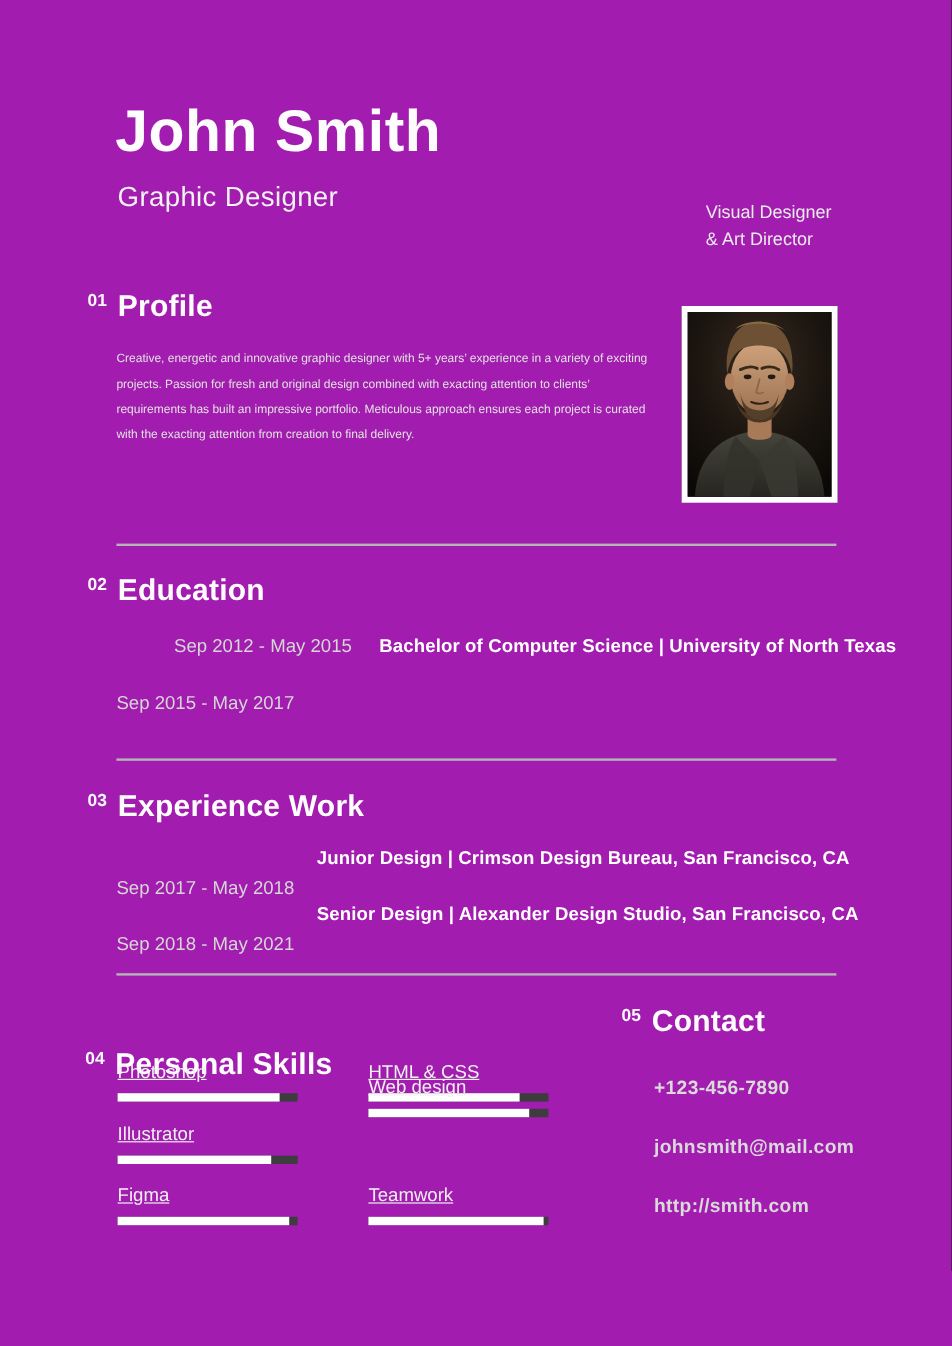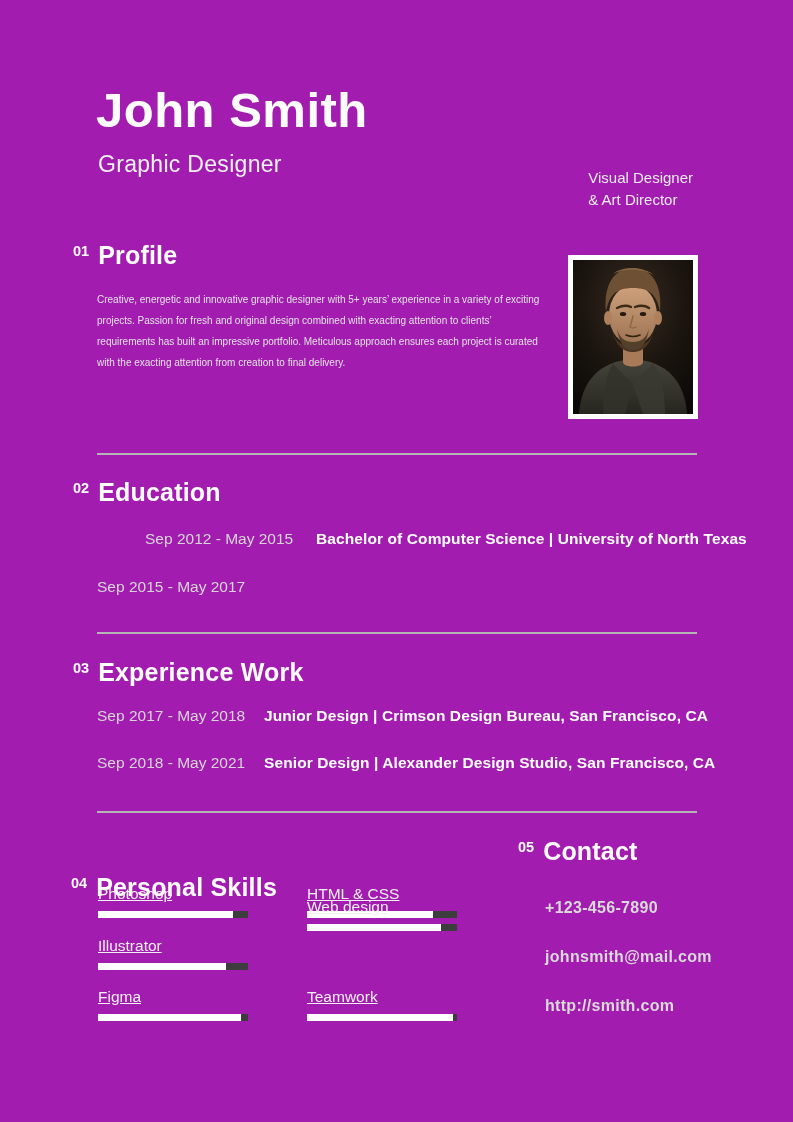--- a/index.html
+++ b/index.html
@@ -53,21 +53,21 @@
 
   .divider {
     left: 97px; width: 600px; height: 2px;
     background: #b5b5b5;
   }
 
   .row { display: flex; font-size: 15.5px; line-height: 18px; }
   .row-date   { color: #d6d6d6; font-weight: 400; flex: 0 0 auto; }
   .row-detail { color: #ffffff; font-weight: 700; letter-spacing: 0.1px; }
   .date-w-edu { width: 171px; }
-  .date-w-exp { width: 167px; }
+  .date-w-exp { width: 167px; margin-top: 25px; }
 
   .skill { width: 150px; }
   .skill-label { font-size: 15.5px; color: #f1f1f1; font-weight: 400; margin-bottom: 8px; text-decoration: underline; }
   .skill-bar   { width: 150px; height: 7px; background: #3d3d3d; }
   .skill-fill  { height: 7px; background: #ffffff; }
 
   .contact-item { left: 545px; font-size: 16px; font-weight: 600; color: #dadada; letter-spacing: 0.3px; }
 </style>
 </head>
 <body>

